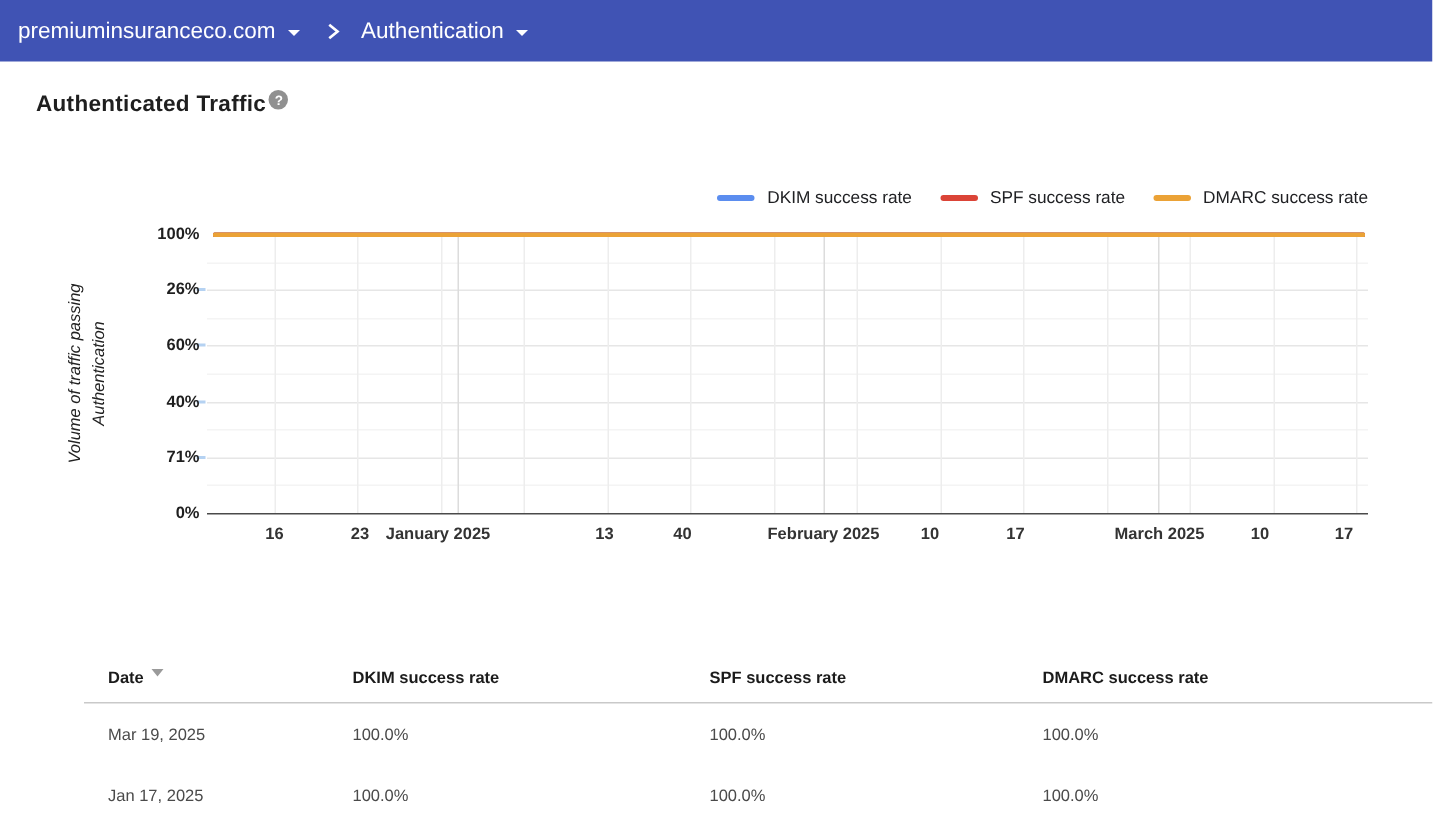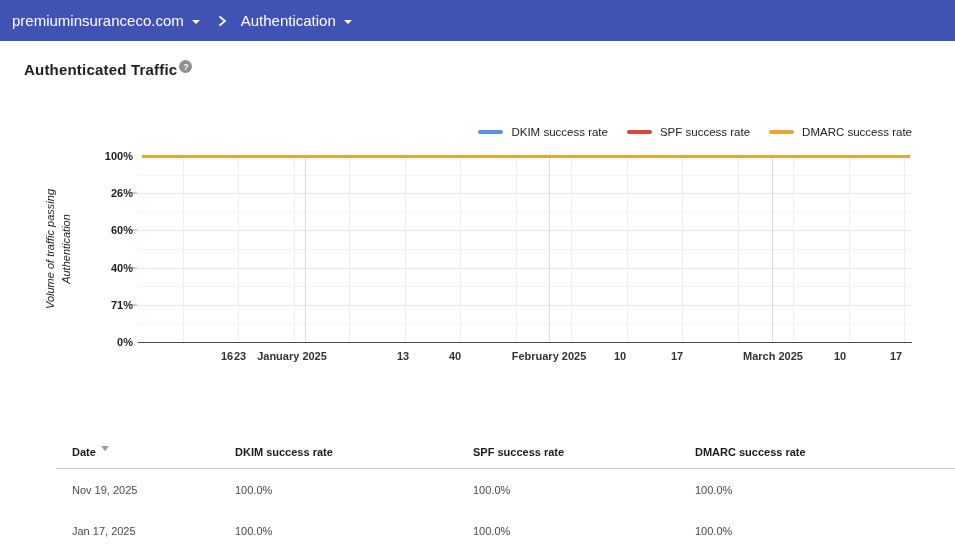--- a/index.html
+++ b/index.html
@@ -142,21 +142,21 @@
 
   <div id="yticks">
       <div class="y-tick" style="top: 150px;">100%</div>
       <div class="y-tick" style="top: 187.2px;">26%</div>
       <div class="y-tick" style="top: 224.4px;">60%</div>
       <div class="y-tick" style="top: 261.6px;">40%</div>
       <div class="y-tick" style="top: 298.8px;">71%</div>
       <div class="y-tick" style="top: 336px;">0%</div>
     </div>
   <div class="x-axis" id="xticks">
-      <div class="x-tick" style="left: 41px; margin-left: 44px;">16</div>
+      <div class="x-tick" style="left: 41px;">16</div>
       <div class="x-tick" style="left: 98px;">23</div>
       <div class="x-tick" style="left: 150px;">January 2025</div>
       <div class="x-tick" style="left: 261px;">13</div>
       <div class="x-tick" style="left: 313px;">40</div>
       <div class="x-tick" style="left: 407px;">February 2025</div>
       <div class="x-tick" style="left: 478px;">10</div>
       <div class="x-tick" style="left: 535px;">17</div>
       <div class="x-tick" style="left: 631px;">March 2025</div>
       <div class="x-tick" style="left: 698px;">10</div>
       <div class="x-tick" style="left: 754px;">17</div>
@@ -168,21 +168,21 @@
         <span>Date</span>
         <span class="sort-icon"></span>
       </div>
       <div>DKIM success rate</div>
       <div>SPF success rate</div>
       <div>DMARC success rate</div>
     </div>
     <div class="divider"></div>
     <div class="tbody" id="tbody">
         <div class="trow">
-          <div>Nov 19, 2025</div>
+          <div>Mar 19, 2025</div>
           <div>100.0%</div>
           <div>100.0%</div>
           <div>100.0%</div>
         </div>
         <div class="trow">
           <div>Jan 17, 2025</div>
           <div>100.0%</div>
           <div>100.0%</div>
           <div>100.0%</div>
         </div>

